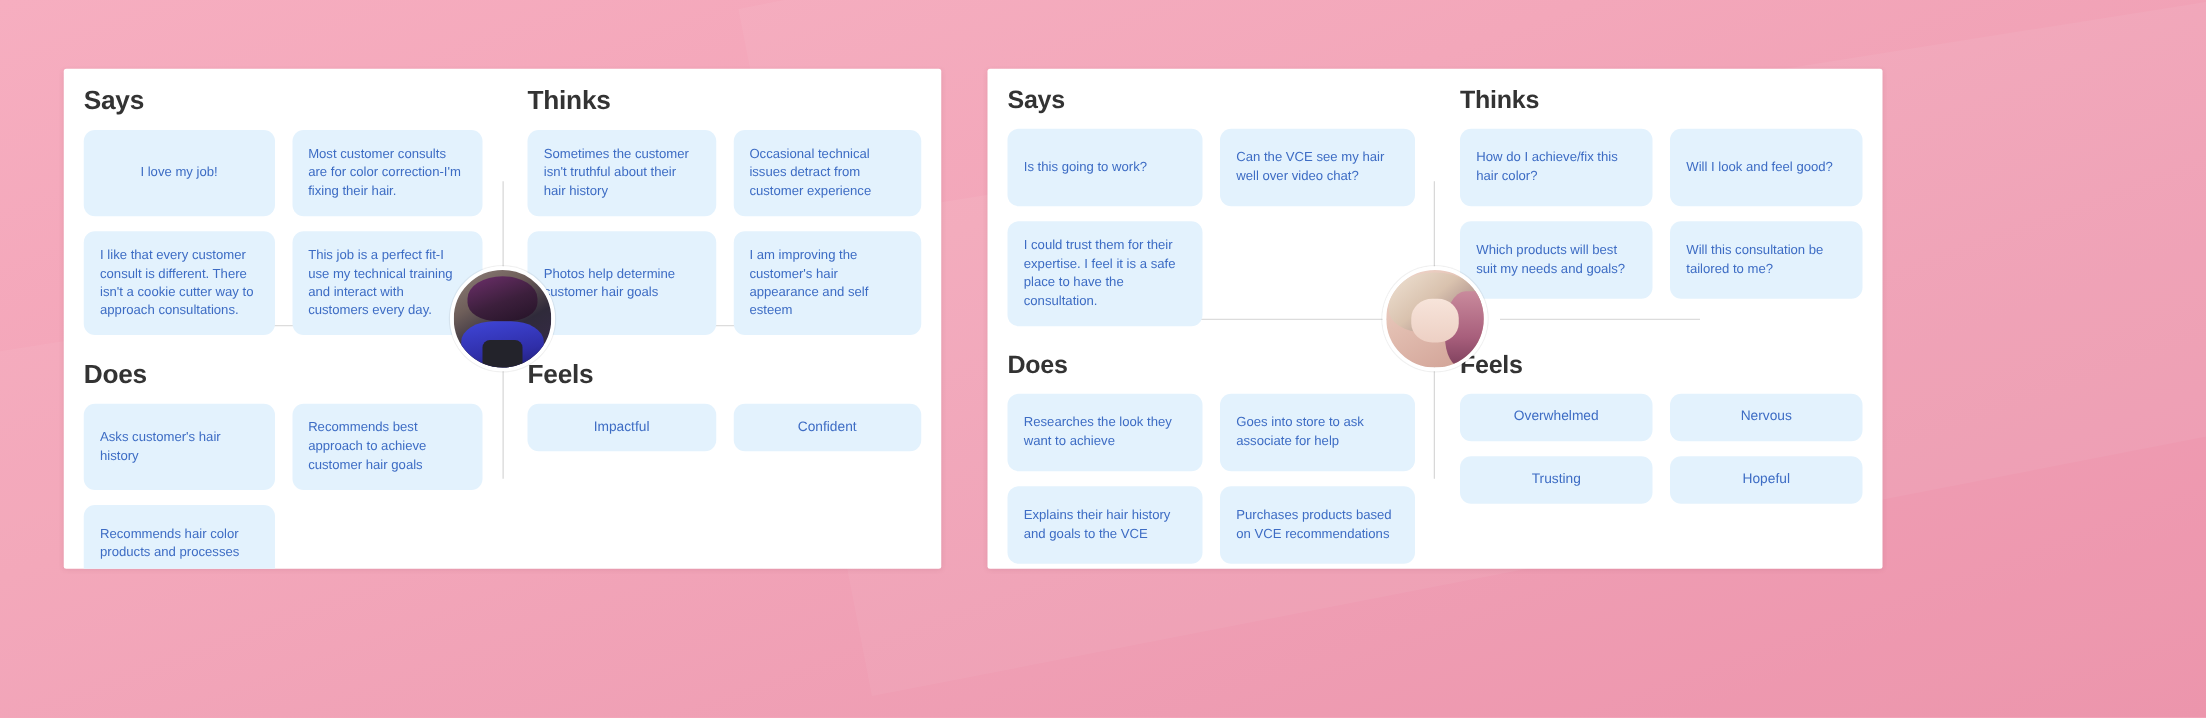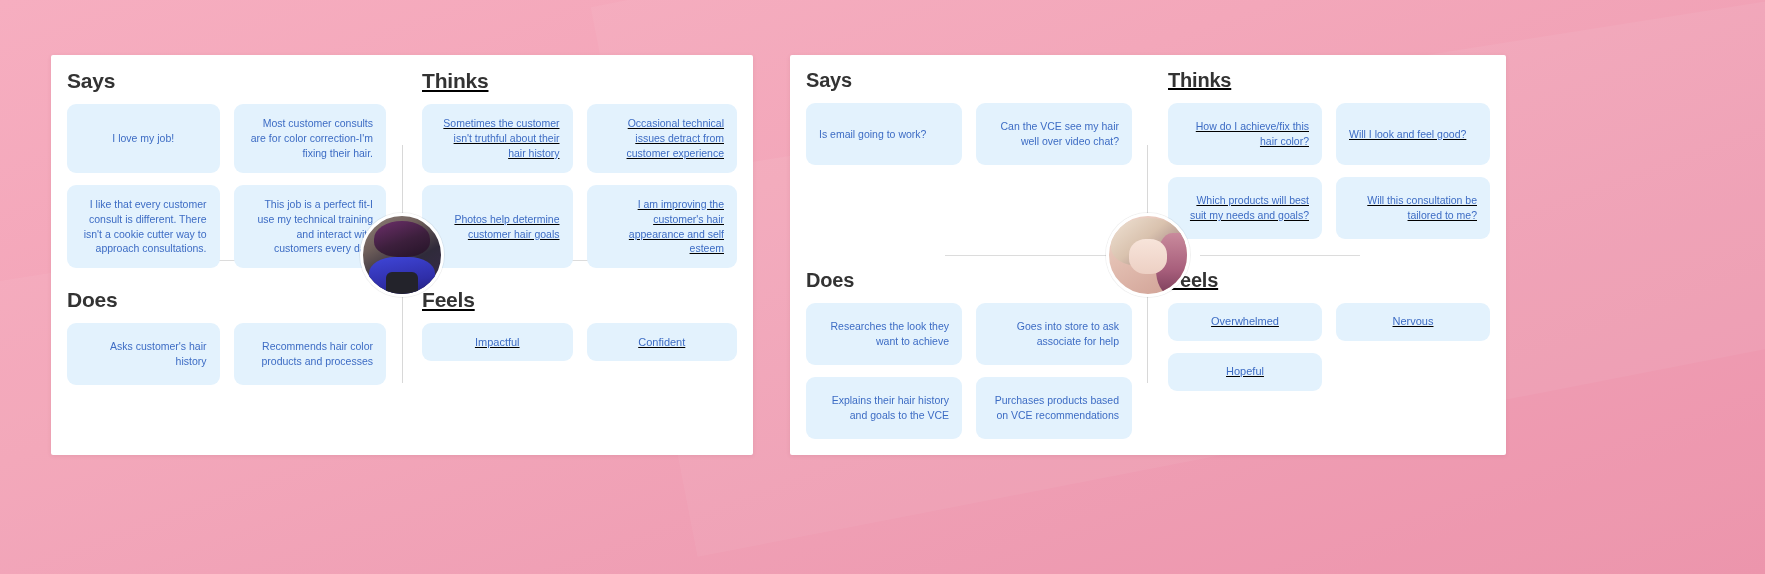--- a/index.html
+++ b/index.html
@@ -51,21 +51,21 @@
   .quadrants {
     position: absolute;
     inset: 0;
     display: grid;
     grid-template-columns: 1fr 1fr;
     grid-template-rows: 1fr 1fr;
   }
 
   .quadrant { position: relative; padding: 14px 16px 6px 16px; }
   .q-says   { }
-  .q-thinks { padding-left: 20px; text-decoration: underline; }
+  .q-thinks { padding-left: 20px; }
 
   
   .v-divider {
     position: absolute;
     top: 90px;
     bottom: 72px;
     width: 1px;
     background: #d8d8d8;
   }
   .h-divider-left, .h-divider-right {
@@ -93,21 +93,20 @@
 
   .card {
     background: #e3f2fd;
     border-radius: 9px;
     color: #3d6cc4;
     font-size: 10.5px;
     line-height: 1.42;
     padding: 12px 13px;
     display: flex;
     align-items: center;
-    text-align: right;
   }
   .card.tall    { min-height: 62px; }
   .card.short   { min-height: 46px; }
   .card.center  { justify-content: center; text-align: right; }
   .card.feel {
     min-height: 38px;
     justify-content: center;
     text-align: center;
     font-size: 11px;
     padding: 10px 8px;
@@ -203,20 +202,21 @@
         <div class="card tall">Occasional technical issues detract from customer experience</div>
         <div class="card tall">Photos help determine customer hair goals</div>
         <div class="card tall">I am improving the customer's hair appearance and self esteem</div>
       </div>
     </div>
 
     <div class="quadrant q-says">
       <div class="quad-title">Does</div>
       <div class="card-grid">
         <div class="card tall">Asks customer's hair history</div>
+        <div class="card tall">Recommends best approach to achieve customer hair goals</div>
         <div class="card tall">Recommends hair color products and processes</div>
       </div>
     </div>
 
     <div class="quadrant q-thinks">
       <div class="quad-title">Feels</div>
       <div class="card-grid">
         <div class="card feel">Impactful</div>
         <div class="card feel">Confident</div>
       </div>
@@ -230,22 +230,23 @@
 
 <div class="panel" id="panel-right">
   <div class="v-divider" style="left:357px;"></div>
   <div class="h-divider-left" style="left:155px; width:205px; top:200px;"></div>
   <div class="h-divider-left" style="left:410px; width:160px; top:200px;"></div>
 
   <div class="quadrants">
     <div class="quadrant q-says">
       <div class="quad-title">Says</div>
       <div class="card-grid">
-        <div class="card short">Is email going to work?</div>
+        <div class="card short">Is this going to work?</div>
         <div class="card tall">Can the VCE see my hair well over video chat?</div>
+        <div class="card tall">I could trust them for their expertise. I feel it is a safe place to have the consultation.</div>
       </div>
     </div>
 
     <div class="quadrant q-thinks">
       <div class="quad-title">Thinks</div>
       <div class="card-grid">
         <div class="card tall">How do I achieve/fix  this hair color?</div>
         <div class="card tall">Will I look and feel good?</div>
         <div class="card tall">Which products will best suit my needs and goals?</div>
         <div class="card tall">Will this consultation be tailored to me?</div>
@@ -260,20 +261,21 @@
         <div class="card tall">Explains their hair history and goals to the VCE</div>
         <div class="card tall">Purchases products based on VCE recommendations</div>
       </div>
     </div>
 
     <div class="quadrant q-thinks">
       <div class="quad-title">Feels</div>
       <div class="card-grid">
         <div class="card feel">Overwhelmed</div>
         <div class="card feel">Nervous</div>
+        <div class="card feel">Trusting</div>
         <div class="card feel">Hopeful</div>
       </div>
     </div>
   </div>
 
   <div class="avatar avatar-b">
       <i></i>
     </div>
 </div>
 

